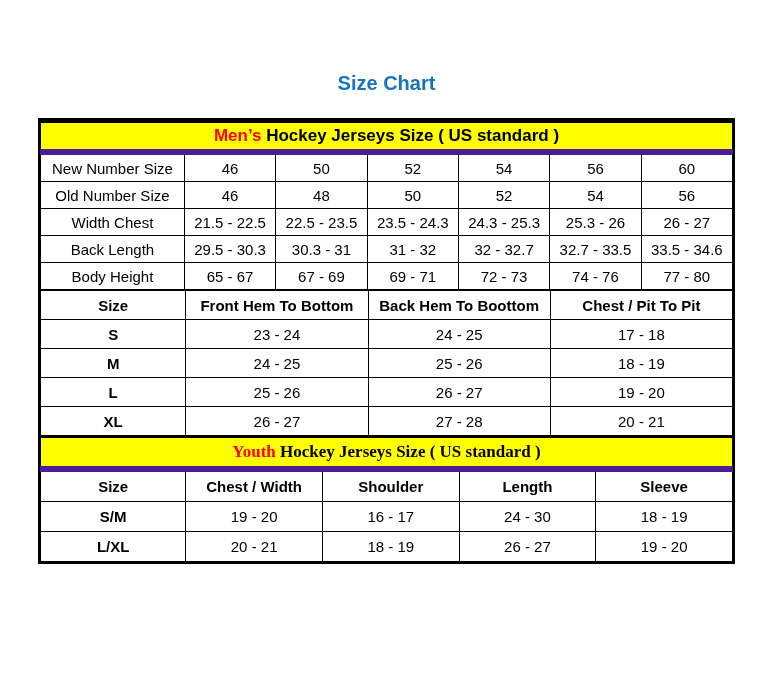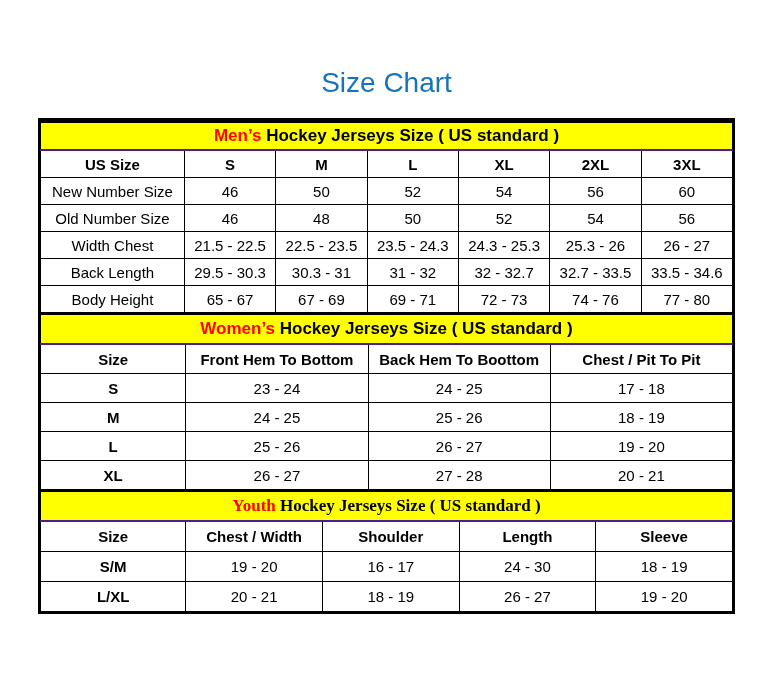--- a/index.html
+++ b/index.html
@@ -1,21 +1,21 @@
 <!DOCTYPE html>
 <html><head>
 <meta charset="utf-8">
 <style>
   html,body{margin:0;padding:0;background:#ffffff;}
   body{width:776px;height:692px;font-family:"Liberation Sans",sans-serif;color:#000;overflow:hidden;}
-  .title{margin:64px 41px 0 38px;text-align:center;font-size:28px;line-height:38px;font-weight:normal;color:#1673be;letter-spacing:0px;}
+  .title{margin:64px 41px 0 38px;text-align:center;font-size:20px;line-height:38px;font-weight:bold;color:#1673be;letter-spacing:0px;}
   .chart-wrap{margin:16px 41px 0 38px;border:2px solid #000;border-top-width:3px;}
   table.tbl{width:100%;border-collapse:collapse;table-layout:fixed;}
   table.tbl td{border:1px solid #000;text-align:center;vertical-align:middle;font-size:15px;padding:1px 2px;height:25px;}
-  tr.sec td{background:#ffff00;font-weight:bold;font-size:17px;height:37px;border-top:2px solid #000;border-bottom:2px solid #4c1d95;}
+  tr.sec td{background:#ffff00;font-weight:bold;font-size:17px;height:37px;border-top:2px solid #000;border-bottom:6px solid #4c1d95;}
   .red{color:#ff0000;}
   .b{font-weight:bold;}
   table.mens td{height:24px;}
   table.womens td{height:26px;}
   table.youth td{height:27px;}
   table.youth tr.sec td{height:26px;font-family:Liberation Serif, serif;}
   .misspell{text-decoration-style:wavy;text-decoration-color:#d8382c;text-decoration-thickness:1px;text-underline-offset:3px;}
   
   col.mc0{width:20.8%;} col.mc{width:13.2%;}
   
@@ -36,29 +36,20 @@
         <col class="mc">
         <col class="mc">
         <col class="mc">
         <col class="mc">
         <col class="mc">
         <col class="mc">
       </colgroup>
     <tbody>
         <tr class="sec">
       <td colspan="7"><span class="red">Men’s</span> <span>Hockey Jerseys Size ( US standard )</span></td>
-    </tr>
-    <tr>
-      <td class="b">US Size</td>
-      <td class="b">S</td>
-      <td class="b">M</td>
-      <td class="b">L</td>
-      <td class="b">XL</td>
-      <td class="b">2XL</td>
-      <td class="b">3XL</td>
     </tr>
     <tr>
       <td>New Number Size</td>
       <td>46</td>
       <td>50</td>
       <td>52</td>
       <td>54</td>
       <td>56</td>
       <td>60</td>
     </tr>
@@ -102,23 +93,20 @@
     </table>
 
   <table class="tbl womens">
     <colgroup>
         <col class="wc0">
         <col class="wc">
         <col class="wc">
         <col class="wc">
       </colgroup>
     <tbody>
-        <tr class="sec">
-      <td colspan="4"><span class="red">Women’s</span> <span>Hockey Jerseys Size ( US standard )</span></td>
-    </tr>
     <tr>
       <td class="b">Size</td>
       <td class="b">Front Hem To Bottom</td>
       <td class="b"><span>Back Hem To </span><span class="misspell">Boottom</span></td>
       <td class="b">Chest / Pit To Pit</td>
     </tr>
     <tr>
       <td class="b">S</td>
       <td>23 - 24</td>
       <td>24 - 25</td>

